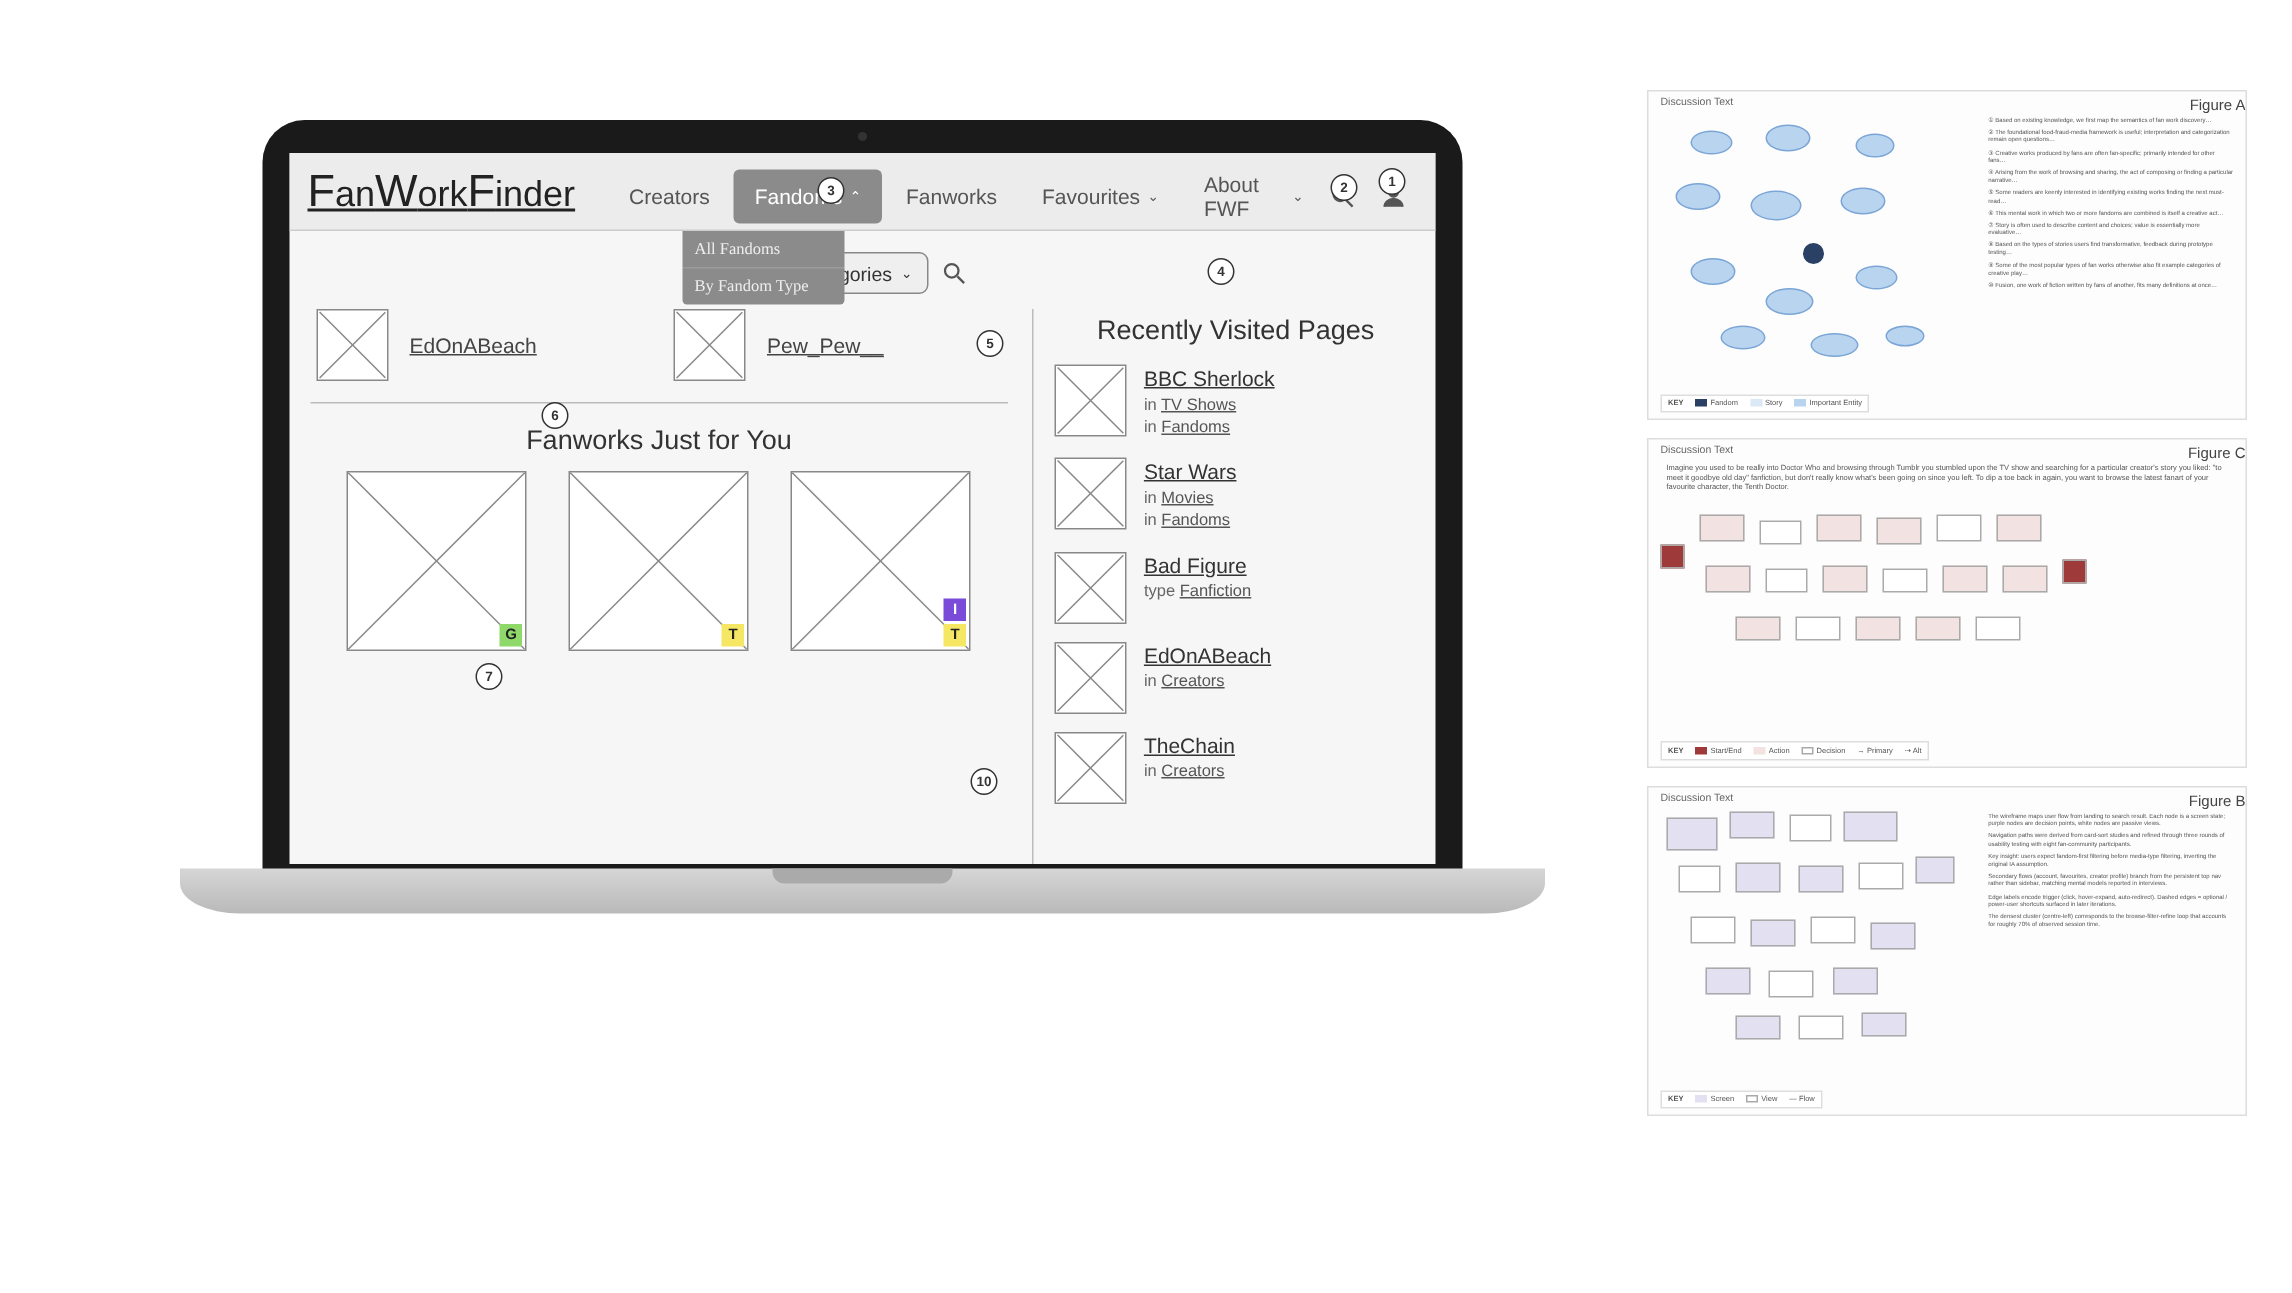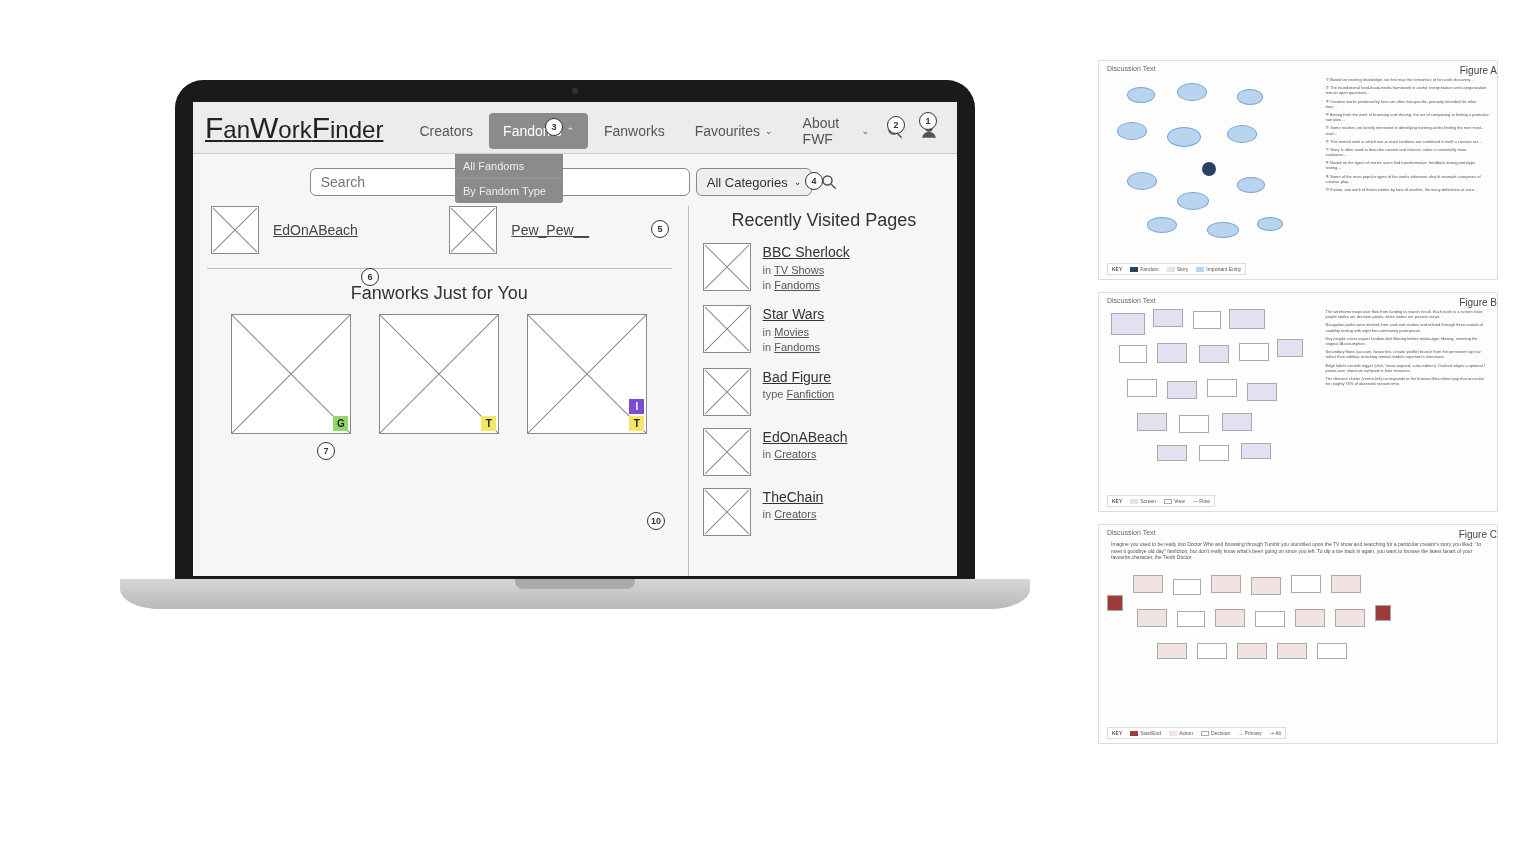--- a/index.html
+++ b/index.html
@@ -129,20 +129,21 @@
 }
 .dropdown {
   position: absolute;
   top: 52px;
   left: 262px;
   width: 108px;
   background: #8b8b8b;
   border-radius: 0 0 3px 3px;
   z-index: 10;
   font-size: 11px;
+  font-family: Liberation Serif, serif;
 }
 .dropdown-item {
   padding: 6px 8px;
   color: #eee;
   cursor: pointer;
 }
 .dropdown-item + .dropdown-item {
   border-top: 1px solid rgba(255,255,255,0.15);
 }
 
@@ -513,21 +514,20 @@
             </div>
           </div>
         </div>
 
         <div class="dropdown">
           <div class="dropdown-item">All Fandoms</div>
           <div class="dropdown-item">By Fandom Type</div>
         </div>
 
         <div class="searchbar-row">
-          <input class="search-input" placeholder="Search" style="">
           <div class="cat-select">
             <span>All Categories</span>
             <span class="chev">⌄</span>
           </div>
           <div class="search-btn">
             <svg class="ico" viewBox="0 0 24 24">
                 <circle cx="10" cy="10" r="6"></circle>
                 <line x1="15" y1="15" x2="21" y2="21"></line>
               </svg>
           </div>
@@ -716,20 +716,59 @@
         <p>⑧ Based on the types of stories users find transformative, feedback during prototype testing…</p>
         <p>⑨ Some of the most popular types of fan works otherwise also fit example categories of creative play…</p>
         <p>⑩ Fusion, one work of fiction written by fans of another, fits many definitions at once…</p>
       </div>
     </div>
     <div class="fig-key">
       <span style="font-weight:bold">KEY</span>
       <span><span class="key-sw" style="background:#2a4065"></span><span>Fandom</span></span>
       <span><span class="key-sw" style="background:#dbe8f5"></span><span>Story</span></span>
       <span><span class="key-sw" style="background:#b9d4ef"></span><span>Important Entity</span></span>
+    </div>
+  </div>
+
+  <div class="fig">
+    <div class="fig-discussion">Discussion Text</div>
+    <div class="fig-label">Figure C</div>
+    <div class="fig-body" style="flex-direction:column;gap:4px">
+      <div class="fig-text" style="flex:none;font-size:5px;padding:0 4px">
+        Imagine you used to be really into Doctor Who and browsing through Tumblr you stumbled upon the TV show and searching for a particular creator's story you liked: "to meet it goodbye old day" fanfiction, but don't really know what's been going on since you left. To dip a toe back in again, you want to browse the latest fanart of your favourite character, the Tenth Doctor.
+      </div>
+      <div class="fig-diagram" style="flex:1">
+        <div class="rect" style="left:0px;top:30px;width:16px;height:16px;background:#9e3a3a"></div>
+        <div class="rect rectC" style="left:26px;top:10px;width:30px;height:18px"></div>
+        <div class="rect" style="left:66px;top:14px;width:28px;height:16px;background:#fff"></div>
+        <div class="rect rectC" style="left:104px;top:10px;width:30px;height:18px"></div>
+        <div class="rect rectC" style="left:144px;top:12px;width:30px;height:18px"></div>
+        <div class="rect" style="left:184px;top:10px;width:30px;height:18px;background:#fff"></div>
+        <div class="rect rectC" style="left:224px;top:10px;width:30px;height:18px"></div>
+        <div class="rect rectC" style="left:30px;top:44px;width:30px;height:18px"></div>
+        <div class="rect" style="left:70px;top:46px;width:28px;height:16px;background:#fff"></div>
+        <div class="rect rectC" style="left:108px;top:44px;width:30px;height:18px"></div>
+        <div class="rect" style="left:148px;top:46px;width:30px;height:16px;background:#fff"></div>
+        <div class="rect rectC" style="left:188px;top:44px;width:30px;height:18px"></div>
+        <div class="rect rectC" style="left:228px;top:44px;width:30px;height:18px"></div>
+        <div class="rect" style="left:268px;top:40px;width:16px;height:16px;background:#9e3a3a"></div>
+        <div class="rect rectC" style="left:50px;top:78px;width:30px;height:16px"></div>
+        <div class="rect" style="left:90px;top:78px;width:30px;height:16px;background:#fff"></div>
+        <div class="rect rectC" style="left:130px;top:78px;width:30px;height:16px"></div>
+        <div class="rect rectC" style="left:170px;top:78px;width:30px;height:16px"></div>
+        <div class="rect" style="left:210px;top:78px;width:30px;height:16px;background:#fff"></div>
+      </div>
+    </div>
+    <div class="fig-key">
+      <span style="font-weight:bold">KEY</span>
+      <span><span class="key-sw" style="background:#9e3a3a"></span>Start/End</span>
+      <span><span class="key-sw" style="background:#f3e2e2"></span>Action</span>
+      <span><span class="key-sw" style="background:#fff;border:1px solid #aaa"></span>Decision</span>
+      <span>→ Primary</span>
+      <span>⇢ Alt</span>
     </div>
   </div>
 
   <div class="fig">
     <div class="fig-discussion">Discussion Text</div>
     <div class="fig-label">Figure B</div>
     <div class="fig-body">
       <div class="fig-diagram">
         <div class="rect rectB" style="left:4px;top:4px;width:34px;height:22px"></div>
         <div class="rect rectB" style="left:46px;top:0px;width:30px;height:18px"></div>
@@ -761,52 +800,13 @@
       </div>
     </div>
     <div class="fig-key">
       <span style="font-weight:bold">KEY</span>
       <span><span class="key-sw" style="background:#e3e0f1"></span>Screen</span>
       <span><span class="key-sw" style="background:#fff;border:1px solid #aaa"></span>View</span>
       <span>— Flow</span>
     </div>
   </div>
 
-  <div class="fig">
-    <div class="fig-discussion">Discussion Text</div>
-    <div class="fig-label">Figure C</div>
-    <div class="fig-body" style="flex-direction:column;gap:4px">
-      <div class="fig-text" style="flex:none;font-size:5px;padding:0 4px">
-        Imagine you used to be really into Doctor Who and browsing through Tumblr you stumbled upon the TV show and searching for a particular creator's story you liked: "to meet it goodbye old day" fanfiction, but don't really know what's been going on since you left. To dip a toe back in again, you want to browse the latest fanart of your favourite character, the Tenth Doctor.
-      </div>
-      <div class="fig-diagram" style="flex:1">
-        <div class="rect" style="left:0px;top:30px;width:16px;height:16px;background:#9e3a3a"></div>
-        <div class="rect rectC" style="left:26px;top:10px;width:30px;height:18px"></div>
-        <div class="rect" style="left:66px;top:14px;width:28px;height:16px;background:#fff"></div>
-        <div class="rect rectC" style="left:104px;top:10px;width:30px;height:18px"></div>
-        <div class="rect rectC" style="left:144px;top:12px;width:30px;height:18px"></div>
-        <div class="rect" style="left:184px;top:10px;width:30px;height:18px;background:#fff"></div>
-        <div class="rect rectC" style="left:224px;top:10px;width:30px;height:18px"></div>
-        <div class="rect rectC" style="left:30px;top:44px;width:30px;height:18px"></div>
-        <div class="rect" style="left:70px;top:46px;width:28px;height:16px;background:#fff"></div>
-        <div class="rect rectC" style="left:108px;top:44px;width:30px;height:18px"></div>
-        <div class="rect" style="left:148px;top:46px;width:30px;height:16px;background:#fff"></div>
-        <div class="rect rectC" style="left:188px;top:44px;width:30px;height:18px"></div>
-        <div class="rect rectC" style="left:228px;top:44px;width:30px;height:18px"></div>
-        <div class="rect" style="left:268px;top:40px;width:16px;height:16px;background:#9e3a3a"></div>
-        <div class="rect rectC" style="left:50px;top:78px;width:30px;height:16px"></div>
-        <div class="rect" style="left:90px;top:78px;width:30px;height:16px;background:#fff"></div>
-        <div class="rect rectC" style="left:130px;top:78px;width:30px;height:16px"></div>
-        <div class="rect rectC" style="left:170px;top:78px;width:30px;height:16px"></div>
-        <div class="rect" style="left:210px;top:78px;width:30px;height:16px;background:#fff"></div>
-      </div>
-    </div>
-    <div class="fig-key">
-      <span style="font-weight:bold">KEY</span>
-      <span><span class="key-sw" style="background:#9e3a3a"></span>Start/End</span>
-      <span><span class="key-sw" style="background:#f3e2e2"></span>Action</span>
-      <span><span class="key-sw" style="background:#fff;border:1px solid #aaa"></span>Decision</span>
-      <span>→ Primary</span>
-      <span>⇢ Alt</span>
-    </div>
-  </div>
-
 </div>
 
 </body></html>

